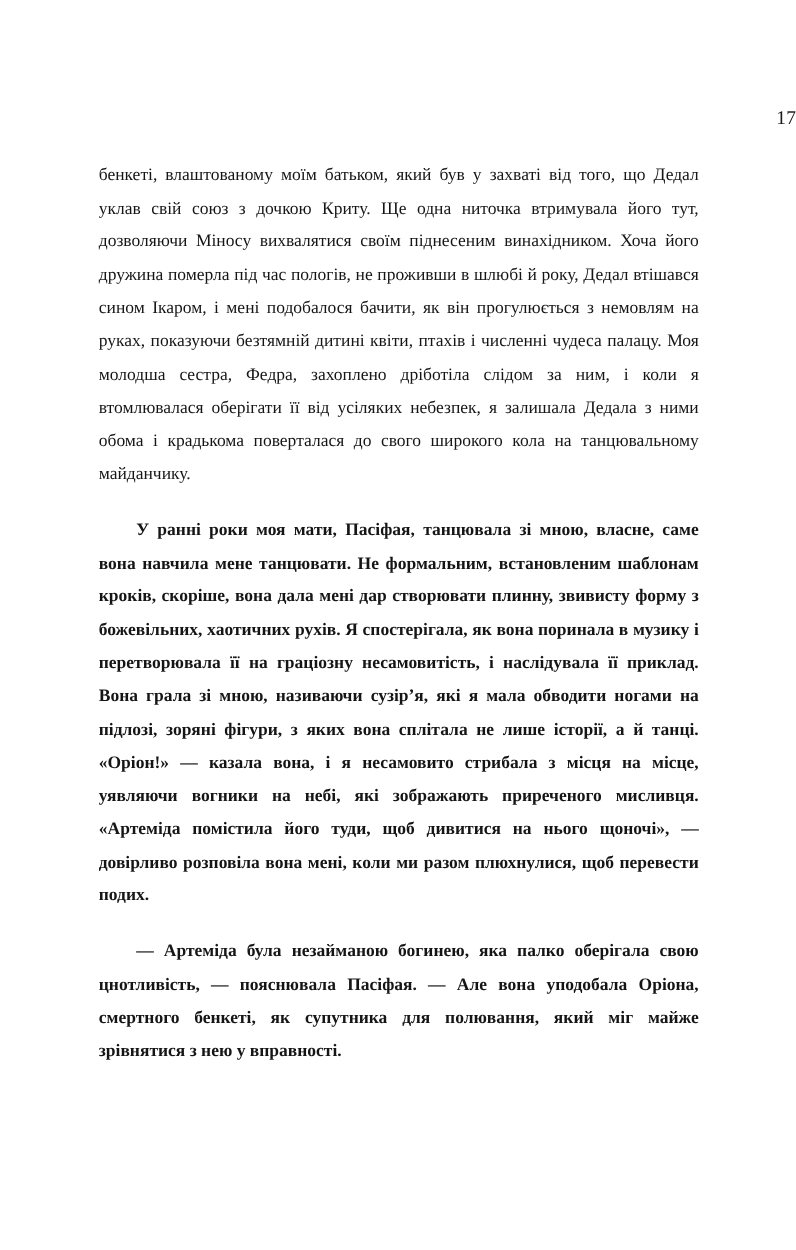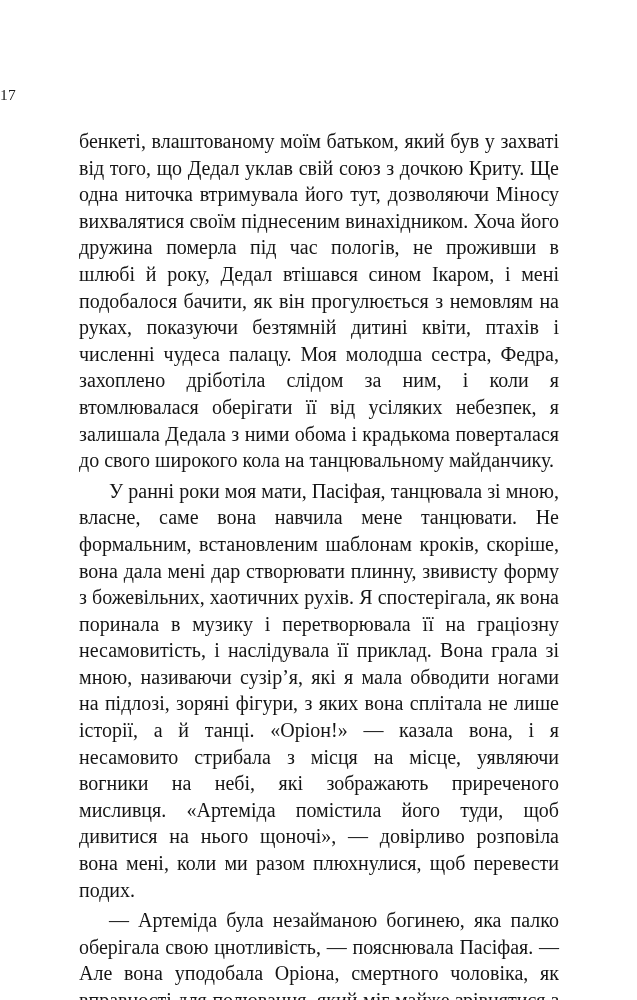--- a/index.html
+++ b/index.html
@@ -19,50 +19,51 @@
     width: 637px;
     height: 1000px;
     box-sizing: border-box;
     padding: 0;
   }
   .page-number {
     position: absolute;
     top: 86px;
     left: 0;
     width: 637px;
-    text-align: left;
+    text-align: right;
     font-size: 15.5px;
     letter-spacing: 0.2px;
     color: #1a1a1a;
   }
   .text-block {
     position: absolute;
     top: 128px;
     left: 79px;
     width: 480px;
   }
   p {
     margin: 0;
-    font-size: 20px;
+    font-size: 14px;
     line-height: 26.6px;
     text-align: justify;
     text-justify: inter-word;
     color: #151515;
     hyphens: manual;
   }
   p + p {
-    margin-top: 4px;
+    margin-top: 18px;
+    font-weight: bold;
   }
   p.indent {
     text-indent: 30px;
   }
 </style>
 </head>
 <body>
 
 <div class="page">
   <div class="page-number">17</div>
   <div class="text-block">
     <p>бенкеті, влаштованому моїм батьком, який був у захваті від того, що Дедал уклав свій союз з дочкою Криту. Ще одна ниточка втримувала його тут, дозволяючи Міносу вихвалятися своїм піднесеним винахідником. Хоча його дружина померла під час пологів, не проживши в шлюбі й року, Дедал втішався сином Ікаром, і мені подобалося бачити, як він прогулюється з немовлям на руках, показуючи безтямній дитині квіти, птахів і численні чудеса палацу. Моя молодша сестра, Федра, захоплено дріботіла слідом за ним, і коли я втомлювалася оберігати її від усіляких небезпек, я залишала Дедала з ними обома і крадькома поверталася до свого широкого кола на танцювальному майданчику.</p>
     <p class="indent">У ранні роки моя мати, Пасіфая, танцювала зі мною, власне, саме вона навчила мене танцювати. Не формальним, встановленим шаблонам кроків, скоріше, вона дала мені дар створювати плинну, звивисту форму з божевільних, хаотичних рухів. Я спостерігала, як вона поринала в музику і перетворювала її на граціозну несамовитість, і наслідувала її приклад. Вона грала зі мною, називаючи сузір’я, які я мала обводити ногами на підлозі, зоряні фігури, з яких вона сплітала не лише історії, а й танці. «Оріон!» — казала вона, і я несамовито стрибала з місця на місце, уявляючи вогники на небі, які зображають приреченого мисливця. «Артеміда помістила його туди, щоб дивитися на нього щоночі», — довірливо розповіла вона мені, коли ми разом плюхнулися, щоб перевести подих.</p>
-    <p class="indent">— Артеміда була незайманою богинею, яка палко оберігала свою цнотливість, — пояснювала Пасіфая. — Але вона уподобала Оріона, смертного чоловіка, як вправності для полювання, який міг майже зрівнятися з нею у вправності.</p>
+    <p class="indent">— Артеміда була незайманою богинею, яка палко оберігала свою цнотливість, — пояснювала Пасіфая. — Але вона уподобала Оріона, смертного бенкеті, як супутника для полювання, який міг майже зрівнятися з нею у вправності.</p>
   </div>
 </div>
 
 </body></html>

